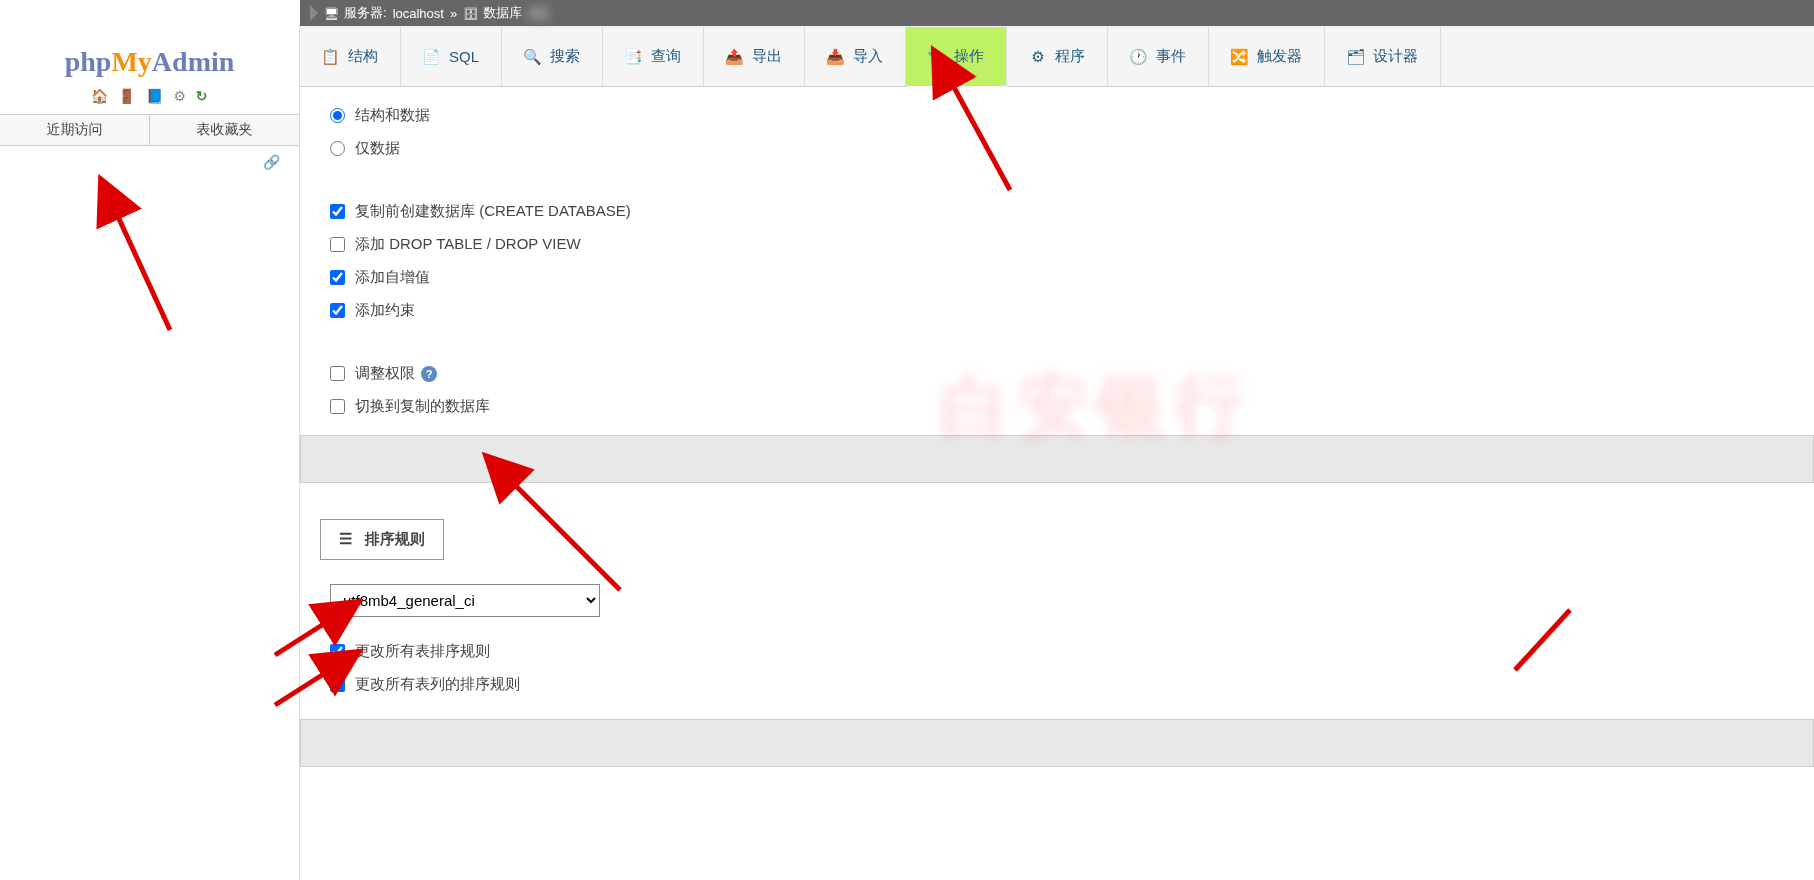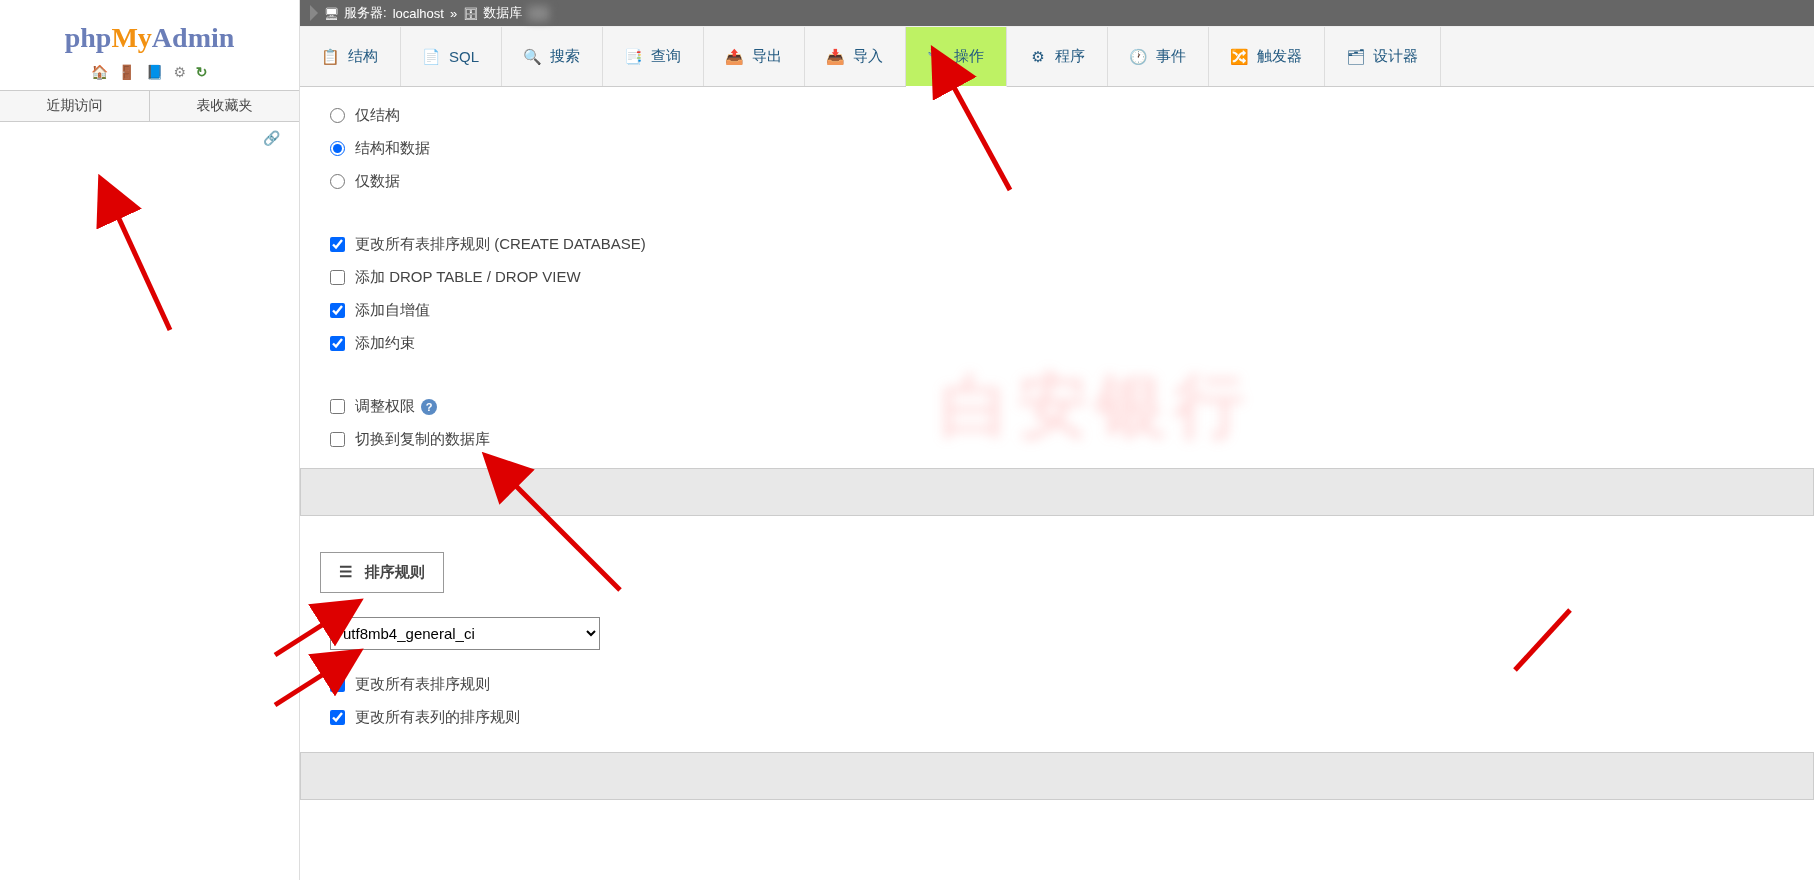--- a/index.html
+++ b/index.html
@@ -1,20 +1,20 @@
 <!DOCTYPE html>
 <html><head>
 <meta charset="utf-8">
 <style>
 * { box-sizing: border-box; margin: 0; padding: 0; }
 body { font-family: Arial, sans-serif; font-size: 14px; background: #fff; color: #444; width: 1814px; height: 880px; overflow: hidden; }
 .container { display: flex; height: 100%; }
 
 
-.sidebar { width: 300px; background: #fff; border-right: 1px solid #ddd; padding-top: 14px; }
+.sidebar { width: 300px; background: #fff; border-right: 1px solid #ddd; padding-top: 14px; margin-top: 24px; }
 .logo { text-align: center; padding: 8px 0 4px; }
 .logo-text { font-size: 28px; font-weight: bold; font-family: Georgia, serif; }
 .logo-php { color: #6b7eb8; }
 .logo-my { color: #f29111; }
 .logo-admin { color: #6b7eb8; }
 .logo-icons { text-align: center; padding: 6px 0 10px; }
 .logo-icons span { margin: 0 3px; display: inline-block; }
 .side-tabs { display: flex; border-top: 1px solid #ccc; border-bottom: 1px solid #ccc; }
 .side-tab { flex: 1; padding: 6px 10px; text-align: center; border-right: 1px solid #ccc; background: #f6f6f6; cursor: pointer; }
 .side-tab:last-child { border-right: none; }
@@ -161,37 +161,33 @@
           <span>触发器</span>
         </div>
         <div class="tab">
           <span class="tab-icon i-design"></span>
           <span>设计器</span>
         </div>
       </div>
 
     <div class="content">
       <div class="radio-row">
-        <input type="radio" name="copy" style="">
-        <span>仅结构</span>
-      </div>
-      <div class="radio-row">
         <input type="radio" name="copy" checked="" style="">
         <span>结构和数据</span>
       </div>
       <div class="radio-row">
         <input type="radio" name="copy" style="">
         <span>仅数据</span>
       </div>
 
       <div class="gap"></div>
 
       <div class="chk-row">
         <input type="checkbox" checked="" style="">
-        <span>更改所有表排序规则 (CREATE DATABASE)</span>
+        <span>复制前创建数据库 (CREATE DATABASE)</span>
       </div>
       <div class="chk-row">
         <input type="checkbox" style="">
         <span>添加 DROP TABLE / DROP VIEW</span>
       </div>
       <div class="chk-row">
         <input type="checkbox" checked="" style="">
         <span>添加自增值</span>
       </div>
       <div class="chk-row">

